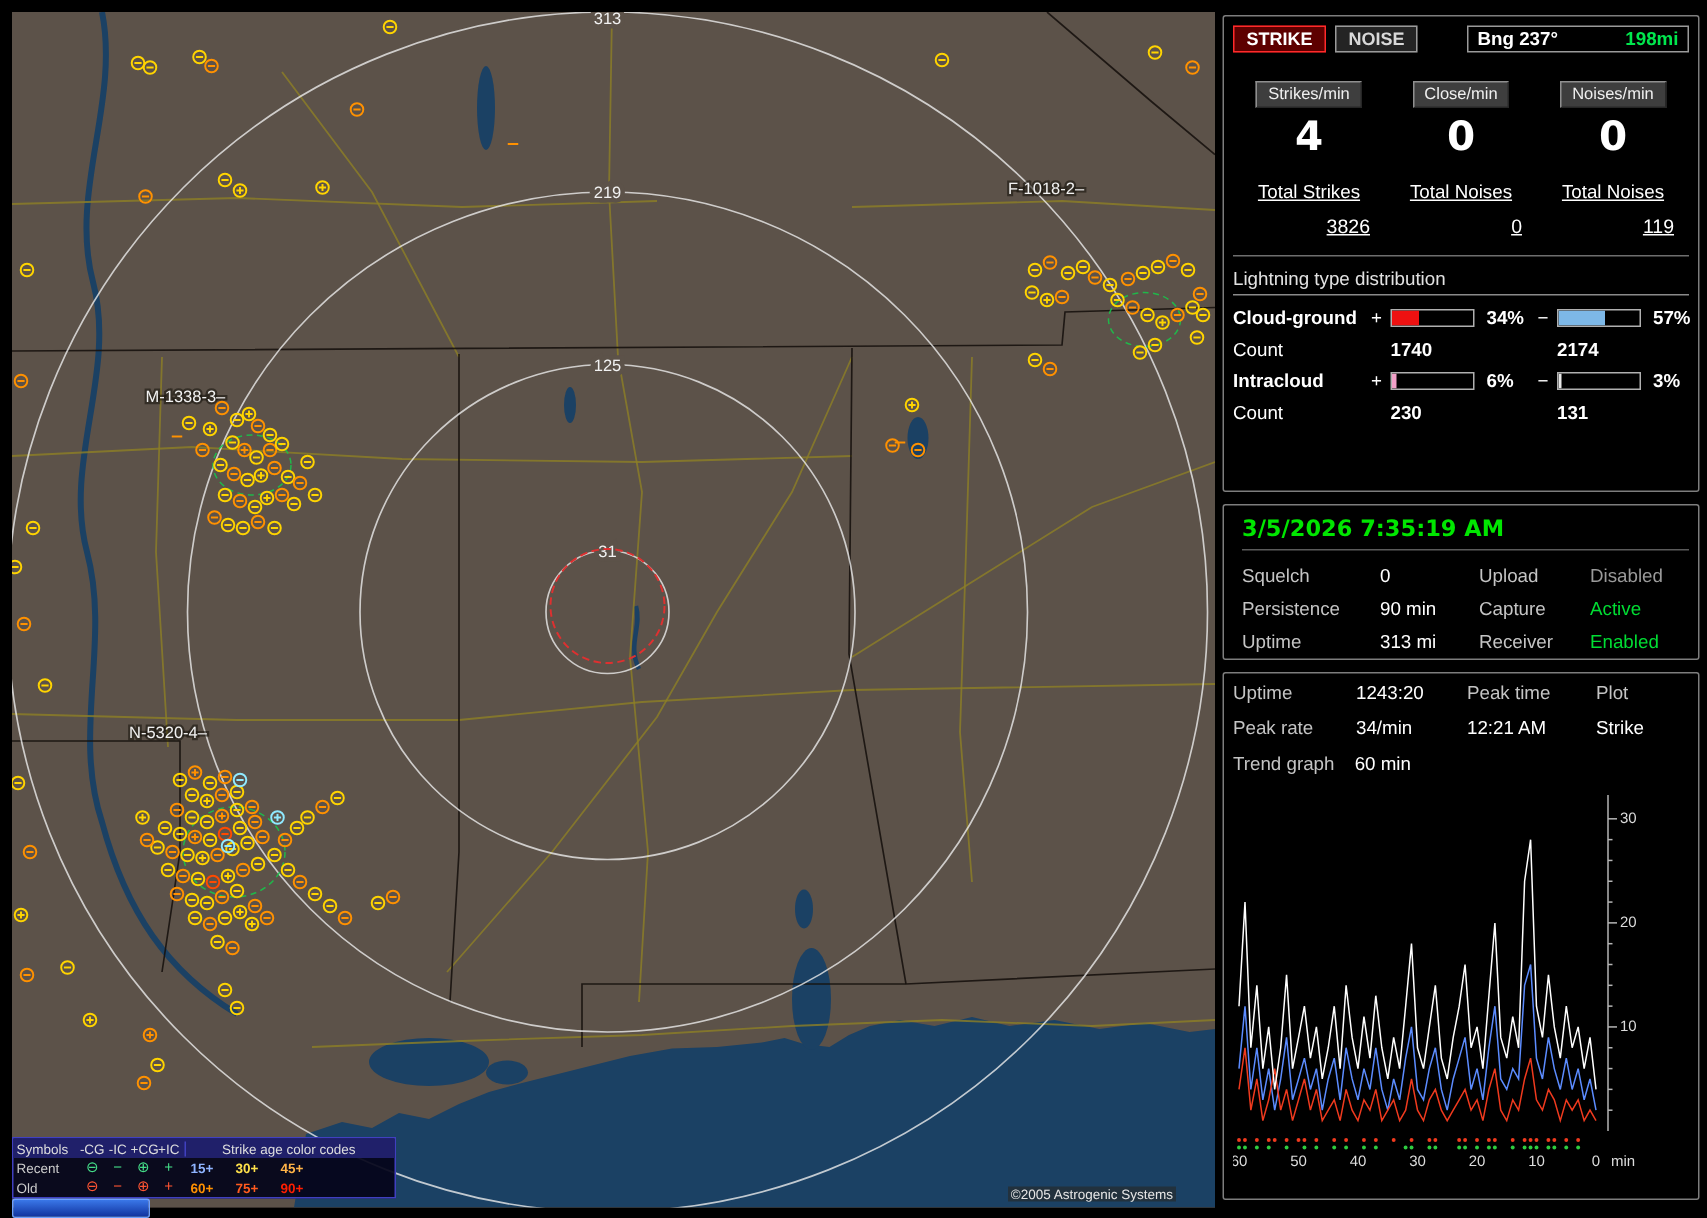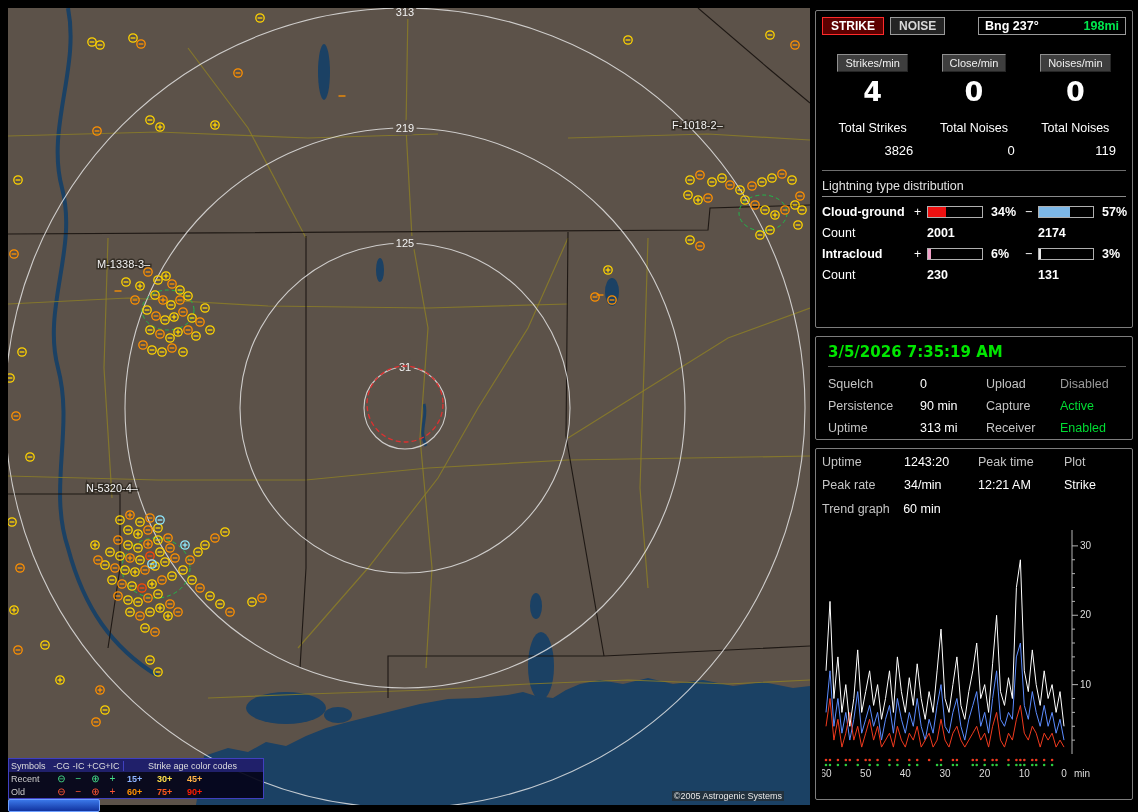--- a/index.html
+++ b/index.html
@@ -44,21 +44,21 @@
   .noise-btn{background:#242424;border:1px solid #9a9a9a;color:#d8d8d8;font-weight:bold;font-size:12px;
              padding:1px 8px;font-family:"Liberation Sans",sans-serif;cursor:pointer;}
   .bng{margin-left:auto;width:134px;border:1px solid #9a9a9a;display:flex;justify-content:space-between;
        align-items:center;padding:1px 6px;font-size:12.5px;}
   .bng-label{color:#fff;font-weight:bold;}
   .bng-dist{color:#00e64d;font-weight:bold;}
   .rates{display:grid;grid-template-columns:1fr 1fr 1fr;margin-top:18px;text-align:center;}
   .rate-btn{display:inline-block;background:#3e3e3e;border:1px solid;border-color:#8f8f8f #262626 #262626 #8f8f8f;
             color:#f0f0f0;font-size:11px;padding:2px 7px;}
   .rate-val{font-size:27px;font-weight:bold;margin-top:4px;font-family:"DejaVu Sans",sans-serif;}
-  .totals{display:grid;grid-template-columns:1fr 1fr 1fr;margin-top:14px;text-align:center;font-size:12.5px;}
+  .totals{display:grid;grid-template-columns:1fr 1fr 1fr;margin-top:14px;text-align:center;font-size:12.5px;text-decoration:underline;}
   .total-val{margin-top:8px;text-align:right;padding-right:10px;font-size:13px;}
   .sep{border:none;border-top:1px solid #6e6e6e;margin:12px 0 8px;}
   .dist-title{font-size:12.5px;color:#e2e2e2;border-bottom:1px solid #8a8a8a;padding-bottom:3px;margin-bottom:8px;}
   .dist-grid{display:grid;grid-template-columns:92px 13px 60px 38px 13px 60px 38px;
              align-items:center;font-size:12.5px;row-gap:7px;}
   .dist-label{font-weight:bold;}
   .bar{display:inline-block;width:54px;height:10px;border:1px solid #b0b0b0;background:#000;overflow:hidden;}
   .bar-fill{display:block;height:100%;width:0;}
   .pct{font-weight:bold;padding-left:4px;}
   .cnt{font-weight:bold;}
@@ -892,21 +892,21 @@
           </span>
         <span class="pct">34%</span>
         <span>−</span>
         <span class="bar">
             <span class="bar-fill" style="width: 57%; background: rgb(125, 184, 232);"></span>
           </span>
         <span class="pct">57%</span>
 
         <span>Count</span>
         <span></span>
-        <span class="cnt">2001</span>
+        <span class="cnt">1740</span>
         <span></span>
           <span></span>
         <span class="cnt">2174</span>
         <span></span>
 
         <span class="dist-label">Intracloud</span>
         <span>+</span>
         <span class="bar">
             <span class="bar-fill" style="width: 6%; background: rgb(242, 160, 200);"></span>
           </span>

